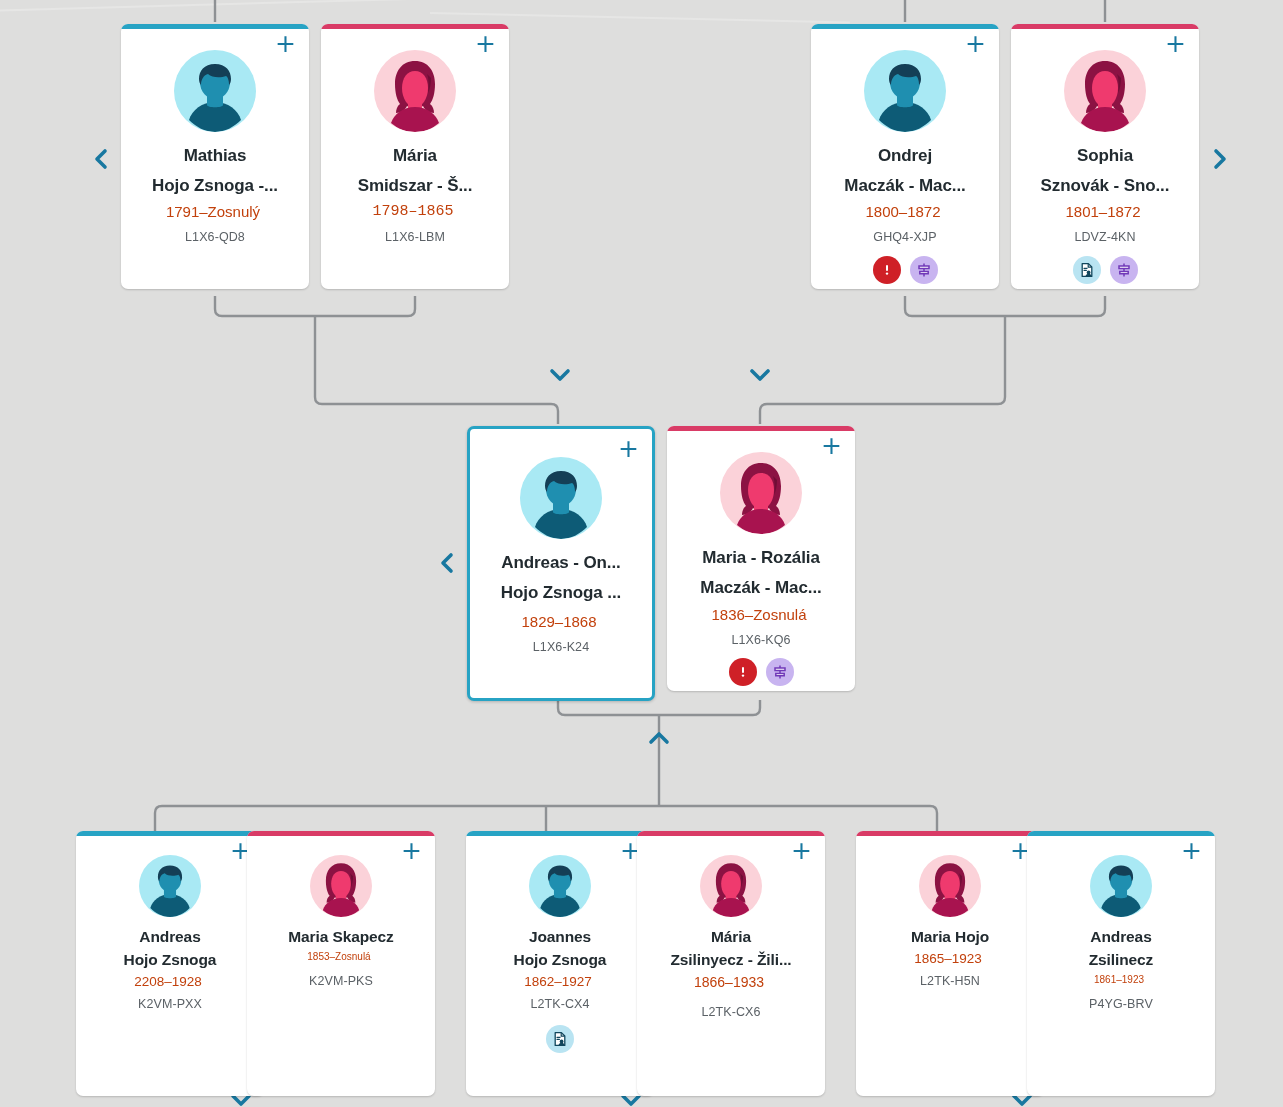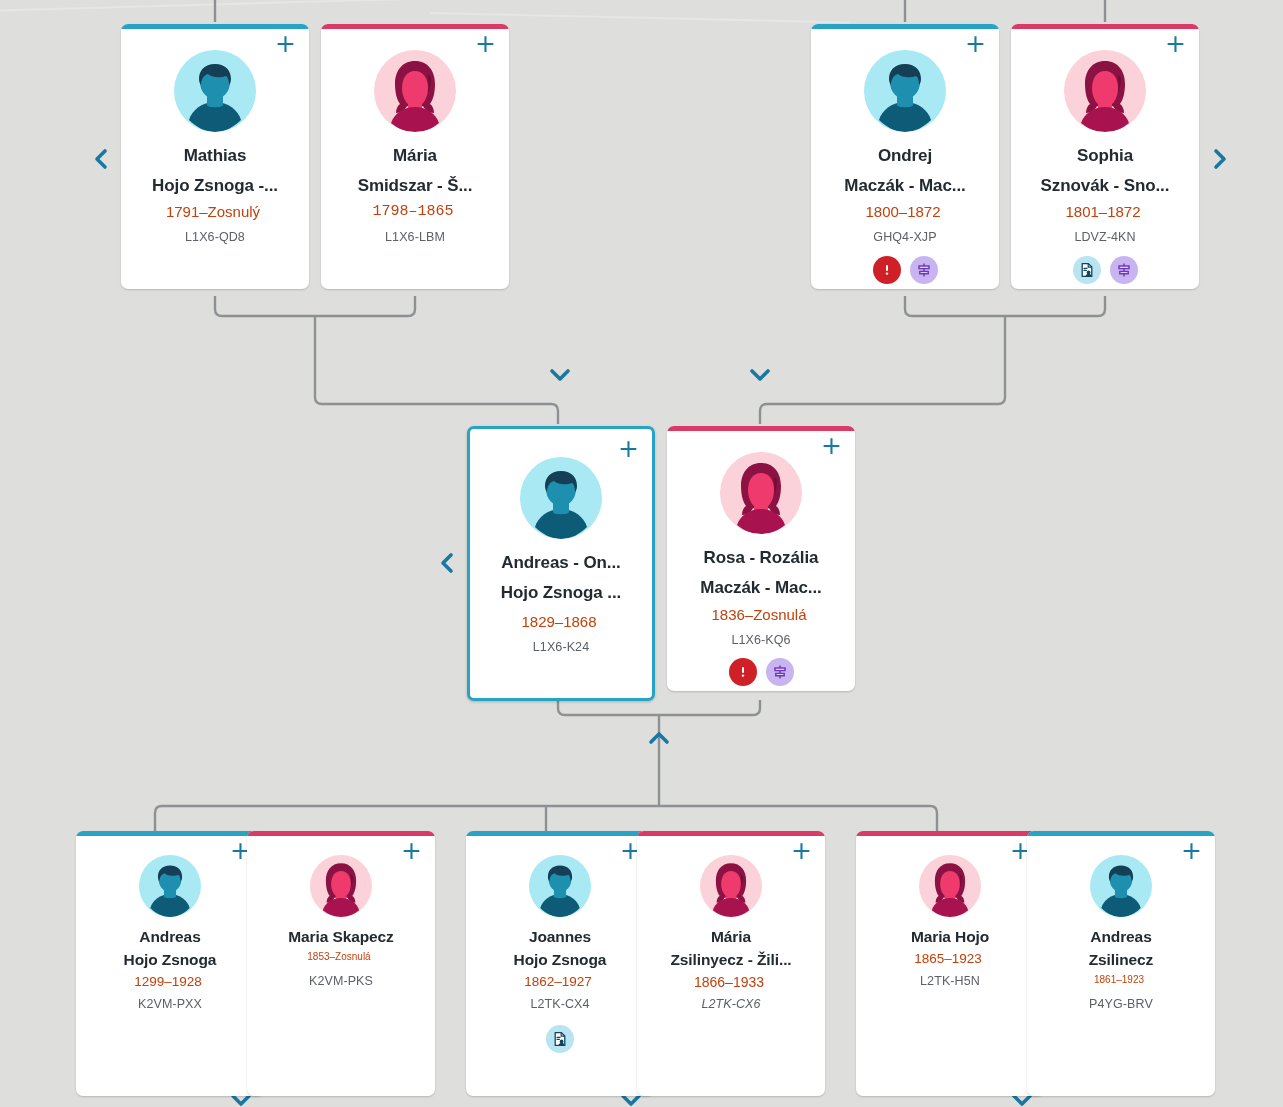--- a/index.html
+++ b/index.html
@@ -318,21 +318,21 @@
       <svg viewBox="0 0 82 82">
           <g>
             <path d="M41 11c-13 0-20 10-20 23 0 9 2 16 5 20-3 2-4 6-4 9 5 0 9-3 11-7 3 2 6 3 8 3 2 0 5-1 8-3 2 4 6 7 11 7 0-3-1-7-4-9 3-4 5-11 5-20 0-13-7-23-20-23z" fill="#8c1243"></path>
             <path d="M41 21c-8 0-13 7-13 17 0 11 6 19 13 19s13-8 13-19c0-10-5-17-13-17z" fill="#ef3a6e"></path>
             <path d="M34 48h14v11c0 3-14 3-14 0z" fill="#ef3a6e"></path>
             <path d="M41 57c-12 0-21 7-24 16 7 6 15 9 24 9s17-3 24-9c-3-9-12-16-24-16z" fill="#a8134f"></path>
             <path d="M53 24c2 5 2 13 1 19 2-4 3-10 3-15z" fill="#6f0d35"></path>
           </g>
         </svg>
     </div>
-    <div class="nm l2" style="top:122px;">Rosa - Rozália</div>
+    <div class="nm l2" style="top:122px;">Maria - Rozália</div>
     <div class="nm l2" style="top:152px;">Maczák - Mac...</div>
     <div class="yr" style="top:180px;">1836–Zosnulá</div>
     <div class="pid" style="top:207px;">L1X6-KQ6</div>
     <div class="badges" style="top:232px;">
       <div class="badge alert">
         <svg width="16" height="16" viewBox="0 0 16 16">
             <circle cx="8" cy="8" r="8" fill="#cf2027"></circle>
             <rect x="7" y="3" width="2" height="6" rx="1" fill="#fff"></rect>
             <circle cx="8" cy="11.6" r="1.2" fill="#fff"></circle>
           </svg>
@@ -357,21 +357,21 @@
           <g>
             <path d="M41 16c-10 0-15 7-15 16 0 10 7 17 15 17s15-7 15-17c0-9-5-16-15-16z" fill="#1f8fb0"></path>
             <path d="M41 14c-11 0-16 7-16 15 0 3 1 5 2 6 0-6 3-10 7-11 4 4 13 4 18 2 2 1 3 5 3 9 1-1 2-3 2-6 0-8-5-15-16-15z" fill="#143f56"></path>
             <path d="M41 52c-13 0-23 8-26 18 7 7 16 12 26 12s19-5 26-12c-3-10-13-18-26-18z" fill="#0d5b76"></path>
             <path d="M33 44h16v11c0 3-16 3-16 0z" fill="#1f8fb0"></path>
           </g>
         </svg>
     </div>
     <div class="nm l2" style="top:97px; font-size:15.5px;">Andreas</div>
     <div class="nm l2" style="top:120px; font-size:15.5px;">Hojo Zsnoga</div>
-    <div class="yr" style="top:143px; font-size:13.5px;">1299–1928</div>
+    <div class="yr" style="top:143px; font-size:13.5px;">2208–1928</div>
     <div class="pid" style="top:166px;">K2VM-PXX</div>
   </div>
 
   <div class="card female" style="left:247px; top:831px;">
     <div class="topbar"></div>
     <div class="plus">+</div>
     <div class="avatar female" style="width:62px; height:62px; top:24px;">
       <svg viewBox="0 0 82 82" style="width:62px;height:62px;">
           <g>
             <path d="M41 11c-13 0-20 10-20 23 0 9 2 16 5 20-3 2-4 6-4 9 5 0 9-3 11-7 3 2 6 3 8 3 2 0 5-1 8-3 2 4 6 7 11 7 0-3-1-7-4-9 3-4 5-11 5-20 0-13-7-23-20-23z" fill="#8c1243"></path>
@@ -427,21 +427,21 @@
             <path d="M41 21c-8 0-13 7-13 17 0 11 6 19 13 19s13-8 13-19c0-10-5-17-13-17z" fill="#ef3a6e"></path>
             <path d="M34 48h14v11c0 3-14 3-14 0z" fill="#ef3a6e"></path>
             <path d="M41 57c-12 0-21 7-24 16 7 6 15 9 24 9s17-3 24-9c-3-9-12-16-24-16z" fill="#a8134f"></path>
             <path d="M53 24c2 5 2 13 1 19 2-4 3-10 3-15z" fill="#6f0d35"></path>
           </g>
         </svg>
     </div>
     <div class="nm l2" style="top:97px; font-size:15.5px;">Mária</div>
     <div class="nm l2" style="top:120px; font-size:15.5px;">Zsilinyecz - Žili...</div>
     <div class="yr" style="top:143px; font-size:14px;">1866–1933</div>
-    <div class="pid" style="top:166px;font-style:italic;">L2TK-CX6</div>
+    <div class="pid" style="top:174px;">L2TK-CX6</div>
   </div>
 
   <div class="card female" style="left:856px; top:831px;">
     <div class="topbar"></div>
     <div class="plus">+</div>
     <div class="avatar female" style="width:62px; height:62px; top:24px;">
       <svg viewBox="0 0 82 82" style="width:62px;height:62px;">
           <g>
             <path d="M41 11c-13 0-20 10-20 23 0 9 2 16 5 20-3 2-4 6-4 9 5 0 9-3 11-7 3 2 6 3 8 3 2 0 5-1 8-3 2 4 6 7 11 7 0-3-1-7-4-9 3-4 5-11 5-20 0-13-7-23-20-23z" fill="#8c1243"></path>
             <path d="M41 21c-8 0-13 7-13 17 0 11 6 19 13 19s13-8 13-19c0-10-5-17-13-17z" fill="#ef3a6e"></path>

